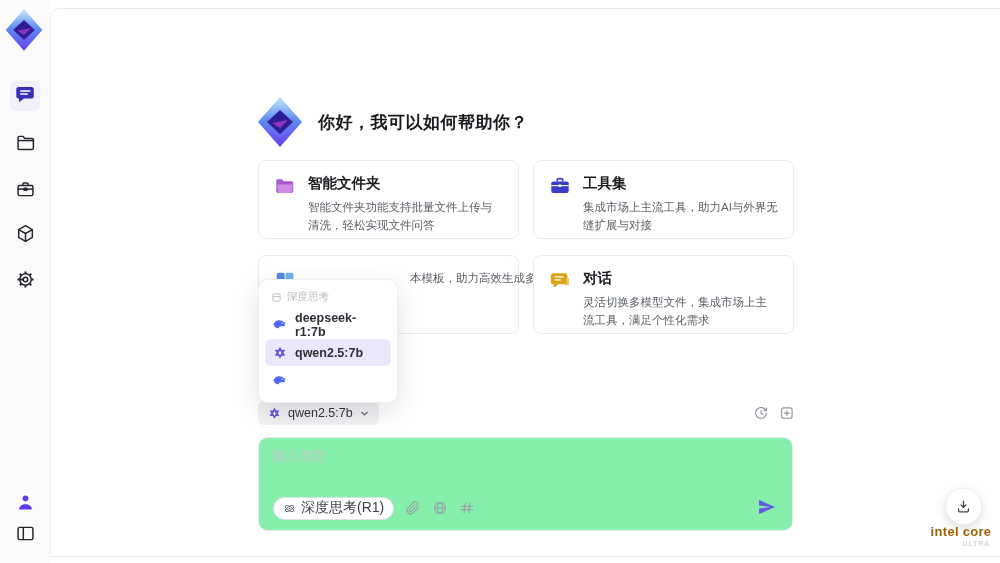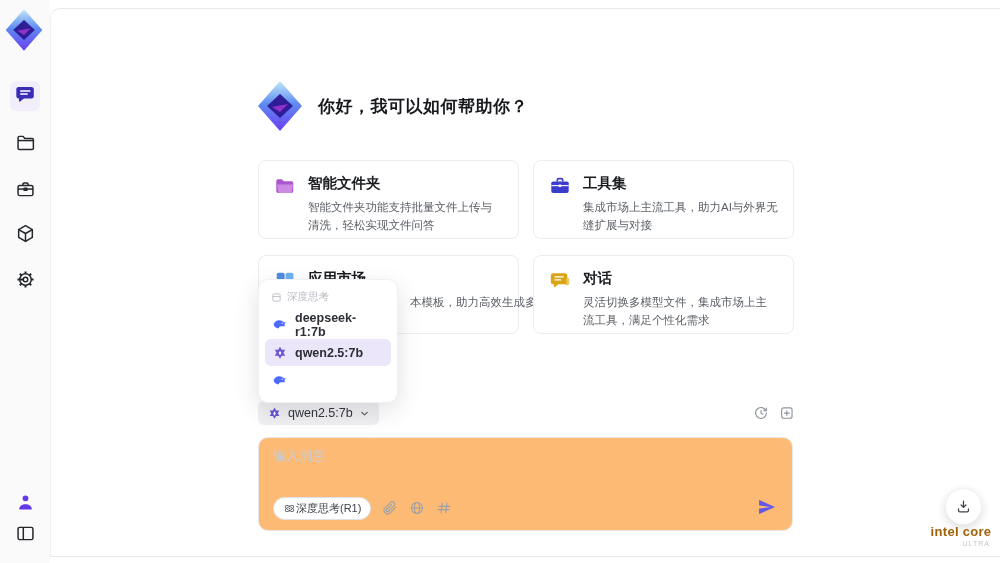--- a/index.html
+++ b/index.html
@@ -13,21 +13,21 @@
   .nav-item { position:absolute; left:10px; width:30px; height:30px; border:none; background:transparent;
     display:flex; align-items:center; justify-content:center; border-radius:6px; cursor:pointer; color:#23262b; }
   .nav-item.active { background:#f3eefc; }
   .nav-item svg { width:21px; height:21px; }
 
   
   .main-panel { position:absolute; left:50px; top:8px; width:950px; height:549px; background:#fff;
     border-top:1px solid #e9e9ec; border-bottom:1px solid #e9e9ec; border-left:1px solid #f1f1f4;
     border-radius:10px 0 0 0; }
 
-  .greeting { position:absolute; left:256px; top:80px; display:flex; align-items:center; gap:14px; }
+  .greeting { position:absolute; left:256px; top:96px; display:flex; align-items:center; gap:14px; }
   .logo-lg { width:48px; height:52px; }
   .greeting-title { font-size:17px; font-weight:bold; color:#17191d; letter-spacing:0.5px; }
 
   
   .card { position:absolute; width:261px; height:79px; background:#fff; border:1px solid #ececef;
     border-radius:8px; padding:13px 15px; display:flex; gap:12px; cursor:pointer; }
   .card-icon { flex:0 0 22px; width:22px; height:22px; margin-top:1px; }
   .card-icon svg { width:22px; height:22px; }
   .card-title { font-size:14.5px; font-weight:bold; color:#1a1c20; margin-bottom:5px; }
   .card-desc { font-size:11.5px; color:#5a5f66; line-height:1.6; }
@@ -50,28 +50,28 @@
     color:#33363d; cursor:pointer; }
   .model-chip svg.qicon { width:15px; height:15px; }
   .model-chip svg.chev { width:11px; height:11px; color:#55585f; }
   .row-icons { position:absolute; top:404px; display:flex; gap:9px; color:#8f949c; }
   .icon-btn { background:transparent; border:none; width:17px; height:17px; padding:0; cursor:pointer; color:#8f949c;
     display:inline-flex; align-items:center; justify-content:center; }
   .icon-btn svg { width:16px; height:16px; }
 
   
   .input-box { position:absolute; left:258px; top:437px; width:535px; height:94px; border:1px solid #e7e7ea;
-    border-radius:10px; background:#fdba74; }
+    border-radius:10px; background:#86efac; }
   .input-box textarea { position:absolute; left:14px; top:9px; width:505px; height:46px; border:none; outline:none;
     resize:none; font-size:13px; color:#33363d; font-family:inherit; background:transparent; }
   .input-box textarea::placeholder { color:#c9ccd4; }
   .input-toolbar { position:absolute; left:14px; right:14px; bottom:10px; height:24px;
     display:flex; align-items:center; gap:10px; }
-  .pill { display:flex; align-items:center; height:23px; padding:0 9px; border:1px solid #e0e1e5;
-    border-radius:12px; background:#fff; font-size:11px; color:#3f434c; cursor:pointer; font-family:inherit; }
+  .pill { display:flex; align-items:center; gap:5px; height:23px; padding:0 9px; border:1px solid #e0e1e5;
+    border-radius:12px; background:#fff; font-size:14px; color:#3f434c; cursor:pointer; font-family:inherit; }
   .pill svg { width:13px; height:13px; }
   .tool-ico { color:#9ba0a9; }
   .send-btn { margin-left:auto; background:transparent; border:none; width:22px; height:22px; cursor:pointer; padding:0; }
   .send-btn svg { width:20px; height:20px; }
 
   
   .fab { position:absolute; left:945px; top:488px; width:37px; height:37px; border-radius:50%;
     background:#fff; border:1px solid #f0f0f2; box-shadow:0 3px 10px rgba(0,0,0,0.14);
     display:flex; align-items:center; justify-content:center; cursor:pointer; color:#3f434a; z-index:9; }
   .fab svg { width:17px; height:17px; }
@@ -199,21 +199,20 @@
   </div>
 
   <div class="card" style="left:258px; top:255px;">
     <span class="card-icon"><svg viewBox="0 0 24 24">
       <rect x="3" y="3" width="8.6" height="8.6" rx="2" fill="#4f8be0"></rect>
       <rect x="12.6" y="3" width="8.6" height="8.6" rx="2" fill="#6fb1ef"></rect>
       <rect x="3" y="12.6" width="8.6" height="8.6" rx="2" fill="#2f6fd0"></rect>
       <rect x="12.6" y="12.6" width="8.6" height="8.6" rx="2" fill="#38b6c9"></rect>
     </svg></span>
     <div class="card-body">
-      <div class="card-title">应用市场</div>
       <div class="card-desc partially-hidden">本模板，助力高效生成多</div>
     </div>
   </div>
 
   <div class="card" style="left:533px; top:255px;">
     <span class="card-icon"><svg viewBox="0 0 24 24">
       <path fill="#d9a514" d="M4.5 3.5h13c1.4 0 2.5 1.1 2.5 2.5v7c0 1.4-1.1 2.5-2.5 2.5h-7.3l-3.7 3c-.5.4-1.2 0-1.2-.6v-2.4h-.8C3.1 15.5 2 14.4 2 13V6c0-1.4 1.1-2.5 2.5-2.5z"></path>
       <path stroke="#fff" stroke-width="1.4" stroke-linecap="round" d="M6.5 7.5h9M6.5 10.8h6" fill="none"></path>
       <path fill="#eac75e" d="M17 16.5h3.2c1 0 1.8-.8 1.8-1.8v-4.4c0-1-.8-1.8-1.8-1.8H19v5.2c0 1.1-.9 2-2 2v.8z"></path>
     </svg></span>

